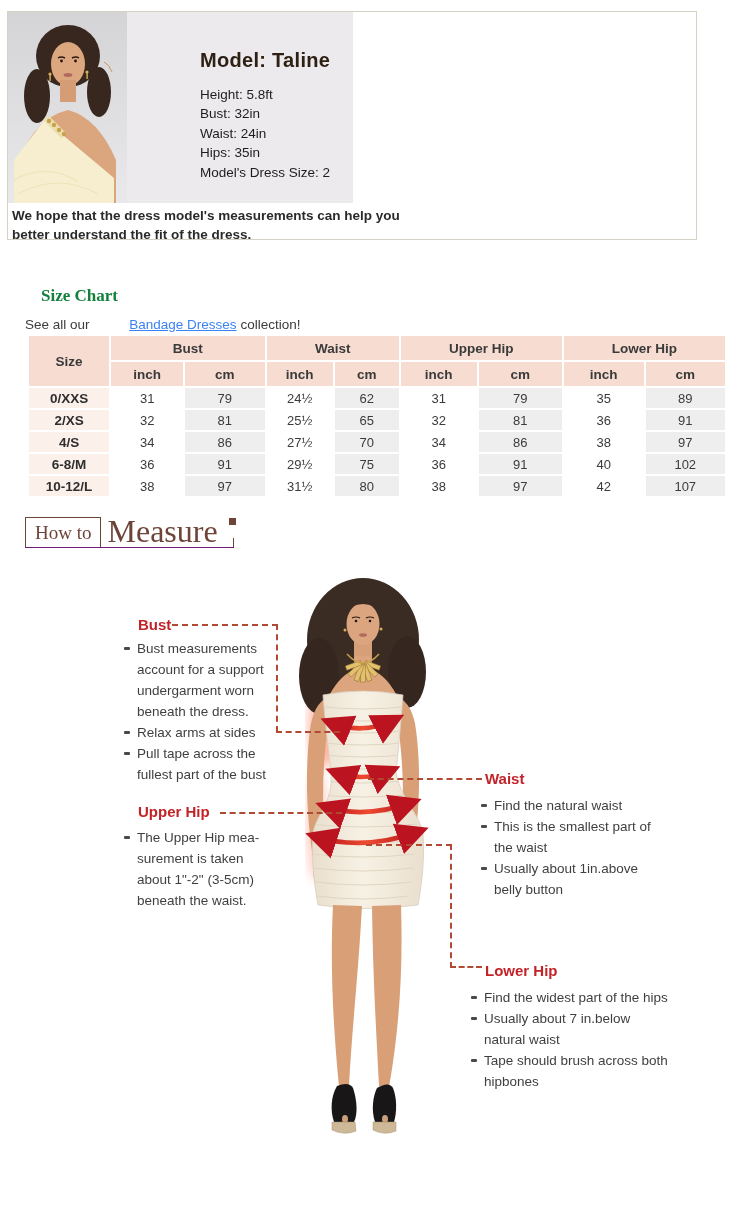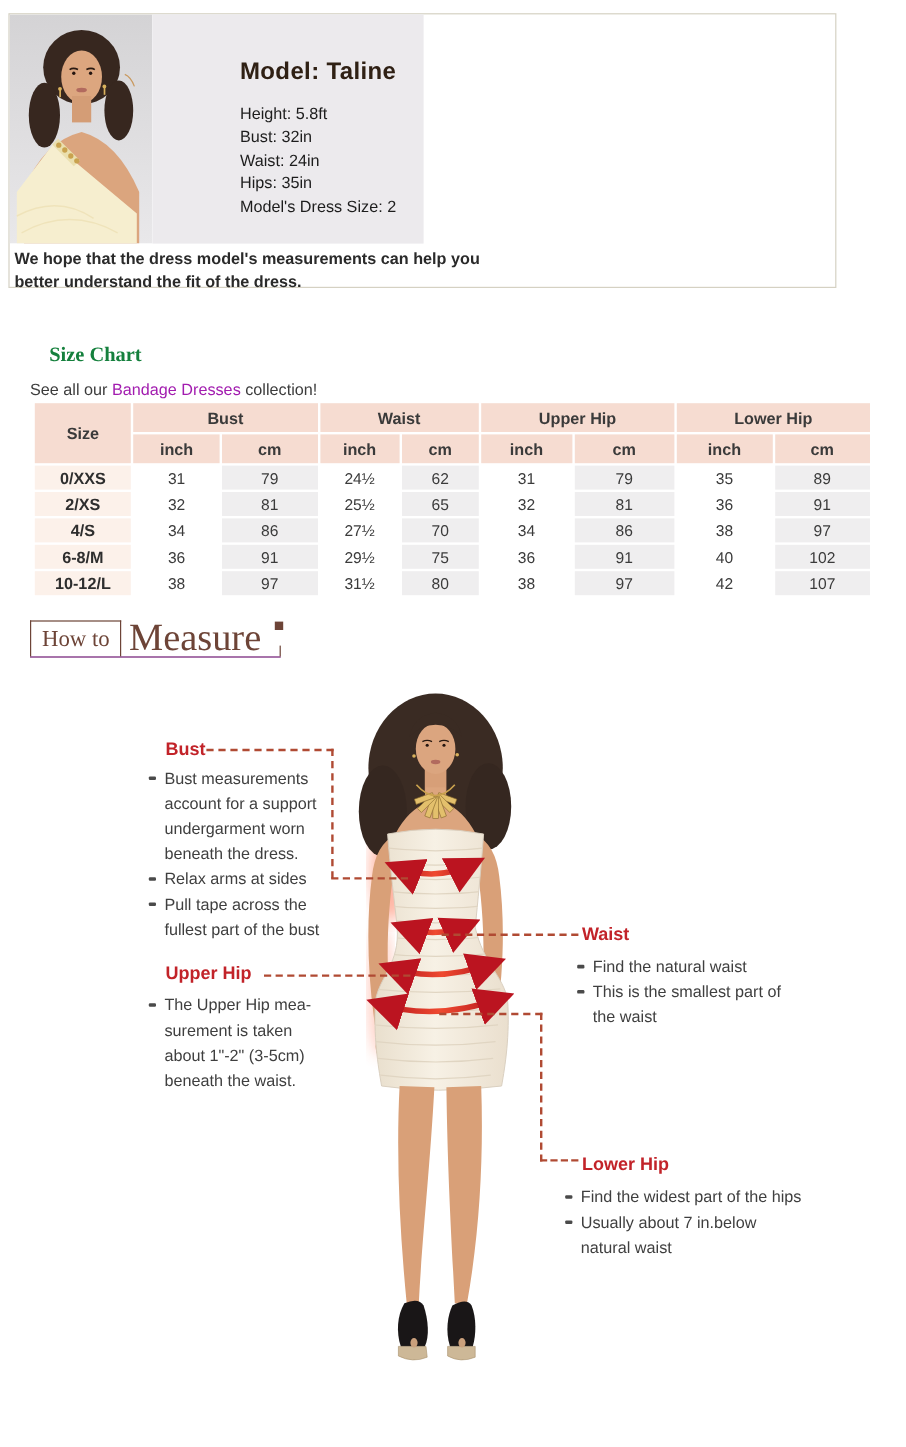--- a/index.html
+++ b/index.html
@@ -15,21 +15,21 @@
                 background:#eceaed; padding:37px 0 0 73px; }
   .info-title { font-size:20px; font-weight:bold; color:#2f2014; letter-spacing:.3px; margin-bottom:13px; }
   .info-line  { font-size:13.5px; color:#1d1d1d; line-height:19.4px; }
   .box-caption { position:absolute; left:4px; top:194px; width:400px;
                  font-size:13.5px; font-weight:bold; color:#2a2a2a; line-height:19px; }
 
   
   .sc-title { position:absolute; left:41px; top:286px; font-family:"Liberation Serif", serif;
               font-size:17px; font-weight:bold; color:#15803d; }
   .sc-link-line { position:absolute; left:25px; top:317px; font-size:13.5px; color:#3c3c3c; }
-  .sc-link-line a { color:#a21caf; cursor:pointer; }
+  .sc-link-line a { color:#3b82f6; text-decoration:underline; cursor:pointer;margin-left:36px; }
 
   table.size-table { position:absolute; left:27px; top:334px; width:700px;
                      border-collapse:separate; border-spacing:2px; background:#fff; }
   .size-table th, .size-table td { text-align:center; vertical-align:middle; }
   .size-table thead th { background:#f6dcd1; color:#3a3a3a; font-size:13.5px; font-weight:bold; height:24px; }
   .size-table td.size-cell { background:#fcf1ea; font-weight:bold; font-size:13.5px; color:#2e2e2e; }
   .size-table tbody td { height:20px; font-size:13px; color:#3b3b3b; }
   .size-table td.inch { background:#ffffff; }
   .size-table td.cm   { background:#efeeef; }
 
@@ -331,21 +331,23 @@
 
   <div class="m-label" style="left:138px; top:803px;">Upper Hip</div>
   <ul class="m-list" style="left:124px; top:827px; width:155px;">
       <li>The Upper Hip mea-surement is taken about 1"-2" (3-5cm) beneath the waist.</li>
     </ul>
 
   <div class="m-label" style="left:485px; top:770px;">Waist</div>
   <ul class="m-list" style="left:481px; top:795px; width:186px;">
       <li>Find the natural waist</li>
       <li>This is the smallest part of the waist</li>
+      <li>Usually about 1in.above belly button</li>
     </ul>
 
   <div class="m-label" style="left:485px; top:962px;">Lower Hip</div>
   <ul class="m-list" style="left:471px; top:987px; width:200px;">
       <li>Find the widest part of the hips</li>
       <li>Usually about 7 in.below natural waist</li>
+      <li>Tape should brush across both hipbones</li>
     </ul>
 
 </div>
 
 </body></html>

